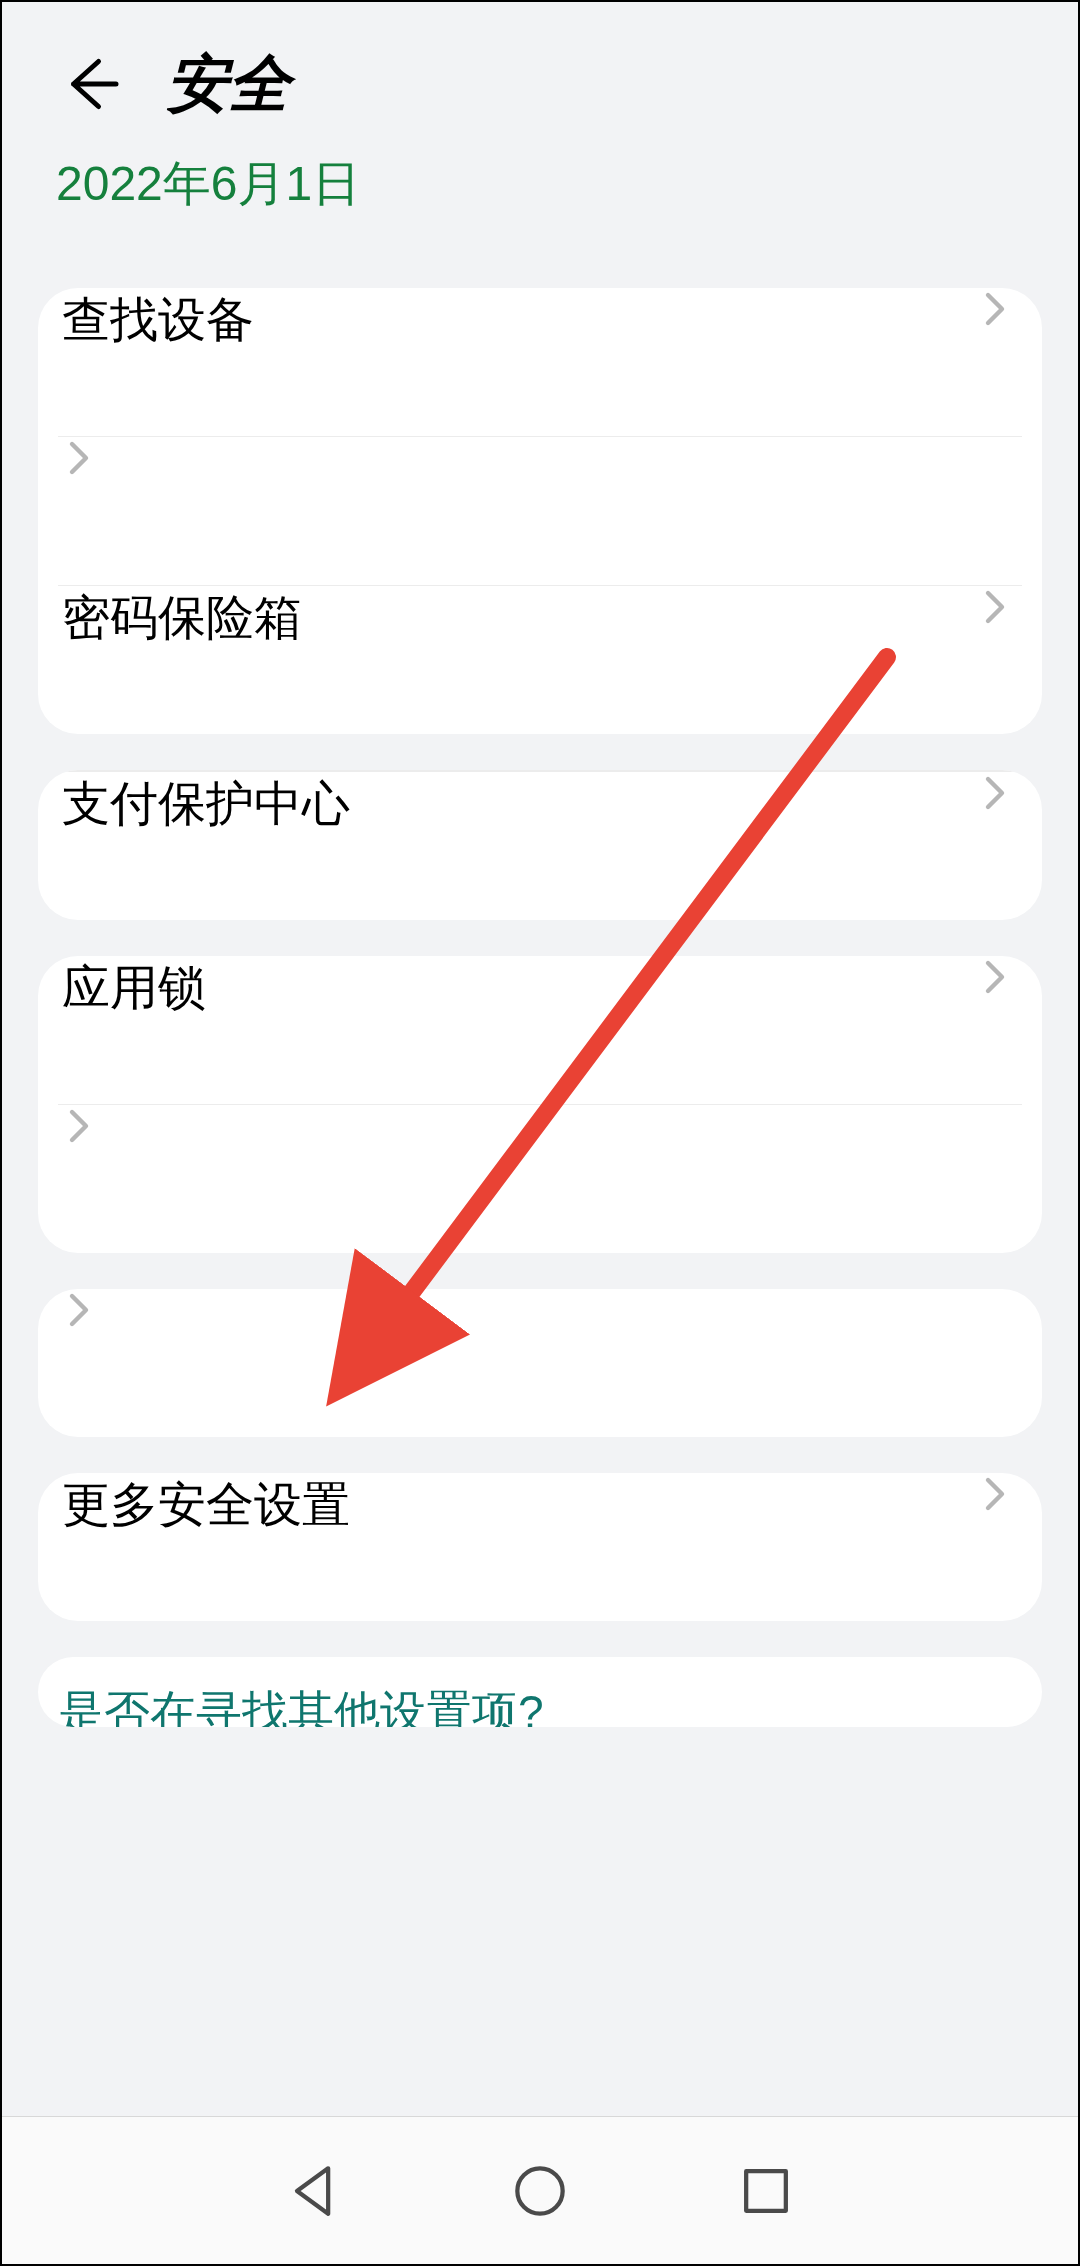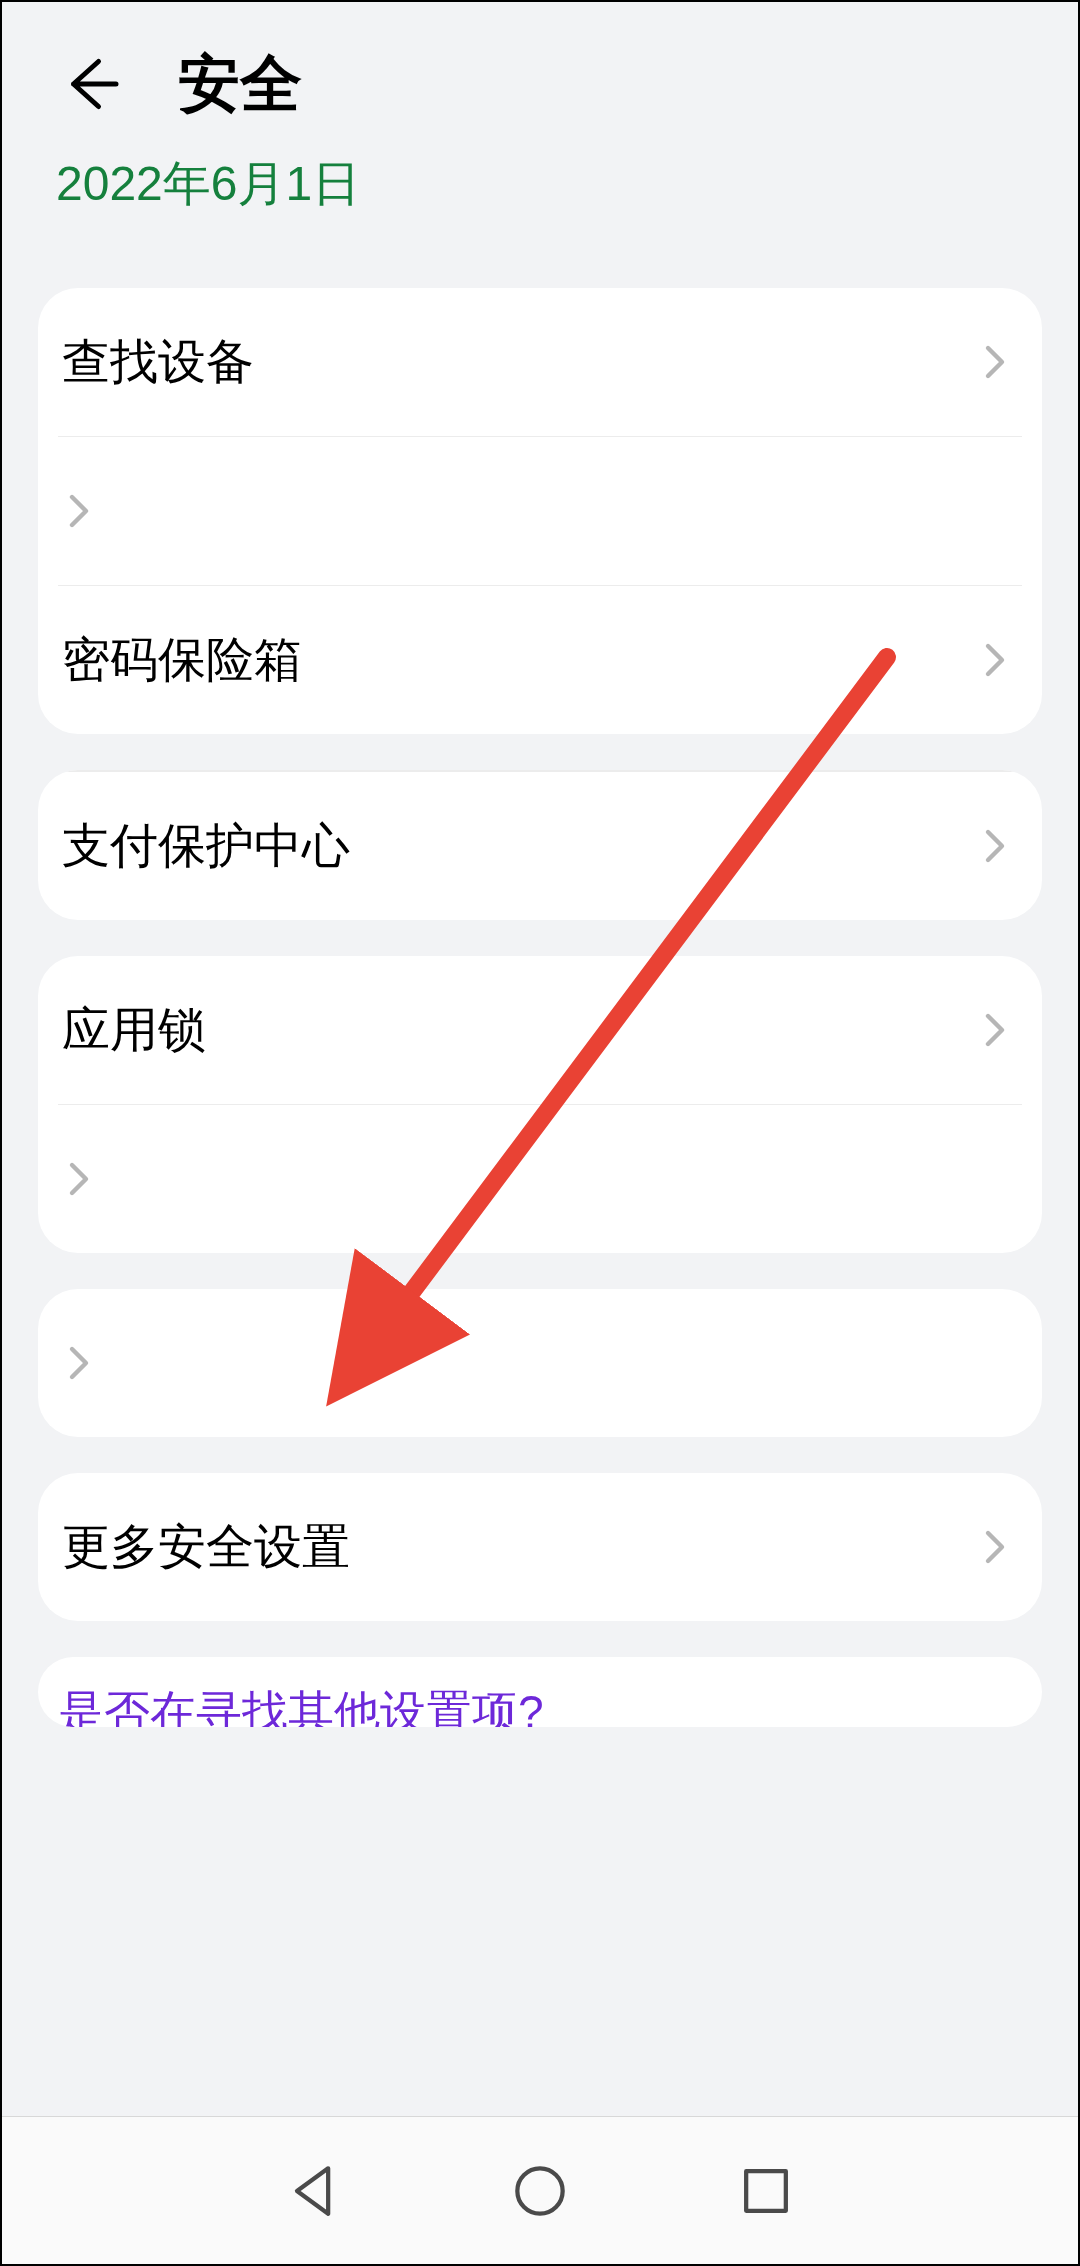--- a/index.html
+++ b/index.html
@@ -17,21 +17,22 @@
       border: 2px solid #000;
     }
 
     
     .header {
       padding: 40px 54px 30px 54px;
     }
     .title-row {
       display: flex;
       align-items: center;
-      gap: 52px;
+      gap: 40px;
+      font-style: italic;
     }
     .back-btn {
       width: 70px;
       height: 70px;
       display: flex;
       align-items: center;
       justify-content: center;
     }
     .back-btn svg { width: 60px; height: 60px; }
     .page-title {
@@ -50,21 +51,21 @@
     .card {
       background: #fff;
       border-radius: 40px;
       margin-top: 36px;
       overflow: hidden;
     }
     .card:first-of-type { margin-top: 42px; }
 
     .item {
       display: flex;
-      align-items: center;
+      align-items: flex-start;
       justify-content: space-between;
       height: 148px;
       padding: 0 20px 0 20px;
     }
     .item-label {
       font-size: 48px;
       font-weight: 400;
       color: #000;
       padding-left: 4px;
     }
@@ -84,21 +85,21 @@
 
     .hint-card {
       height: 70px;
       display: flex;
       align-items: center;
       padding: 0 20px;
       overflow: hidden;
     }
     .hint-text {
       font-size: 46px;
-      color: #6d28d9;
+      color: #0f766e;
       white-space: nowrap;
       line-height: 1;
       transform: translateY(20px);
     }
 
     
     .arrow-overlay {
       position: absolute;
       left: 0;
       top: 0;

